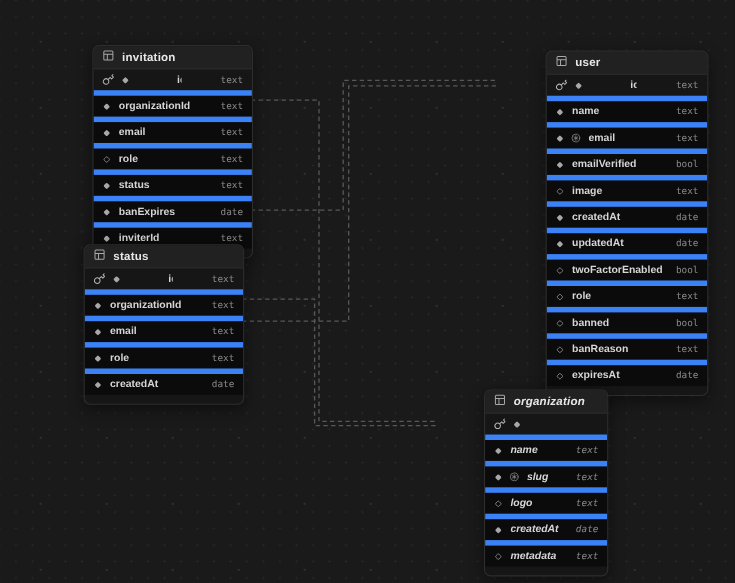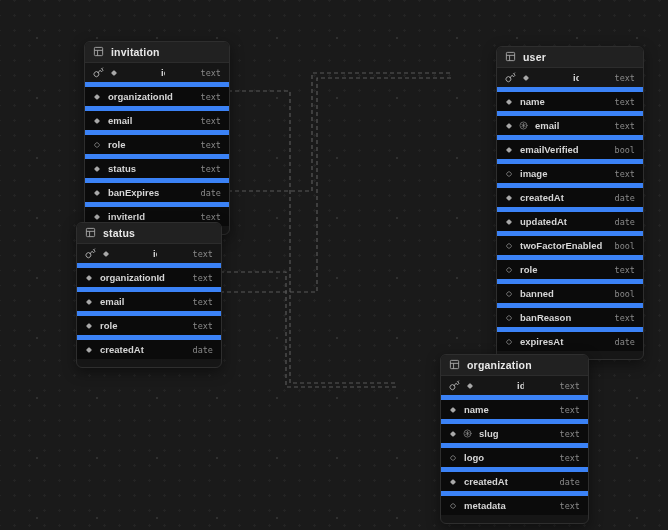--- a/index.html
+++ b/index.html
@@ -325,21 +325,21 @@
             <svg width="8" height="8" viewBox="0 0 24 24">
               <rect x="6" y="6" width="12" height="12" rx="3" fill="none" stroke="#8a8a8a" stroke-width="2.4" transform="rotate(45 12 12)"></rect>
             </svg>
           </span>
           <span class="col-name">expiresAt</span>
           <span class="col-type">date</span>
         </div>
       </div>
   </div>
 
-  <div class="table" style="left: 396px; top: 354px; width: 149px;">
+  <div class="table" style="left: 396px; top: 354px; width: 113px; font-style: italic;">
     <div class="tbl-header">
       <span class="hdr-icon"><svg width="11" height="11" viewBox="0 0 24 24" fill="none" stroke="#a8a8a8" stroke-width="2">
             <rect x="3" y="3" width="18" height="18" rx="2"></rect>
             <path d="M3 9.5h18M10 9.5V21"></path>
           </svg></span>
       <span class="tbl-title">organization</span>
     </div>
     <div class="tbl-body">
         <div class="row pk">
           <span class="icons">

